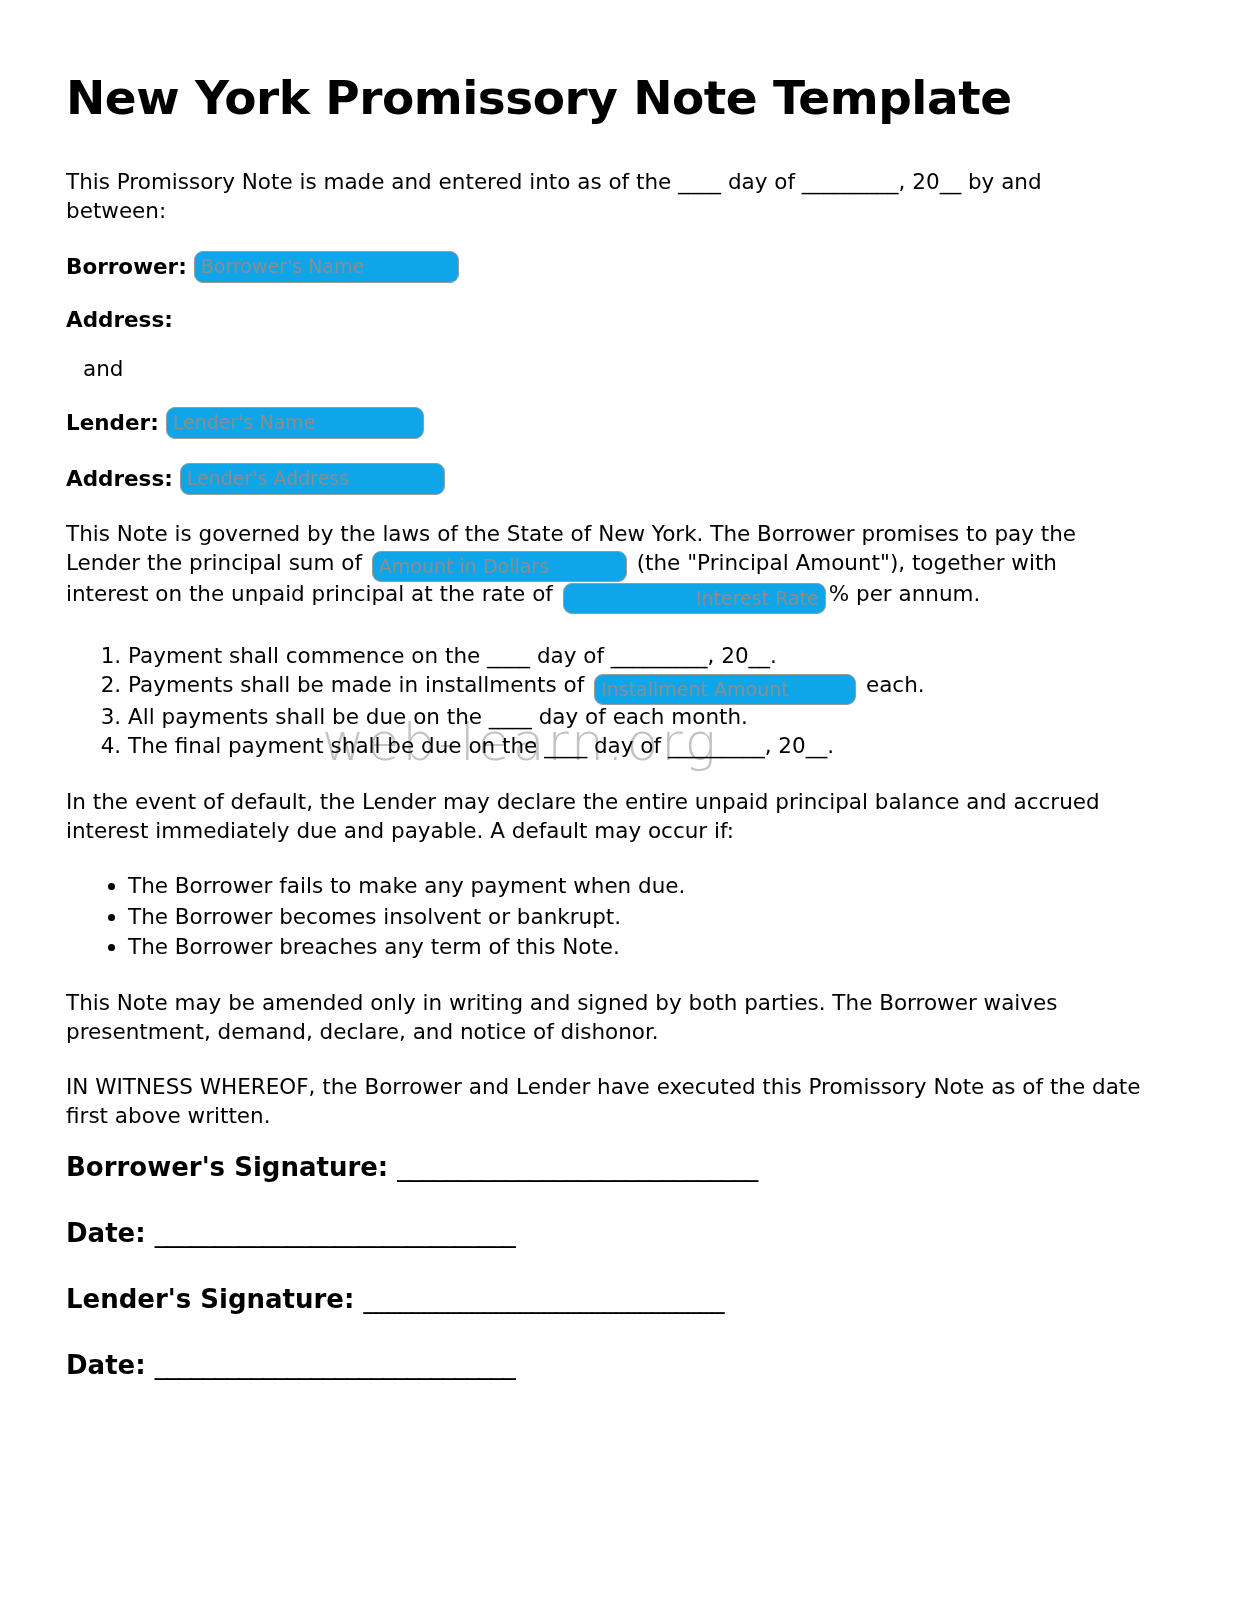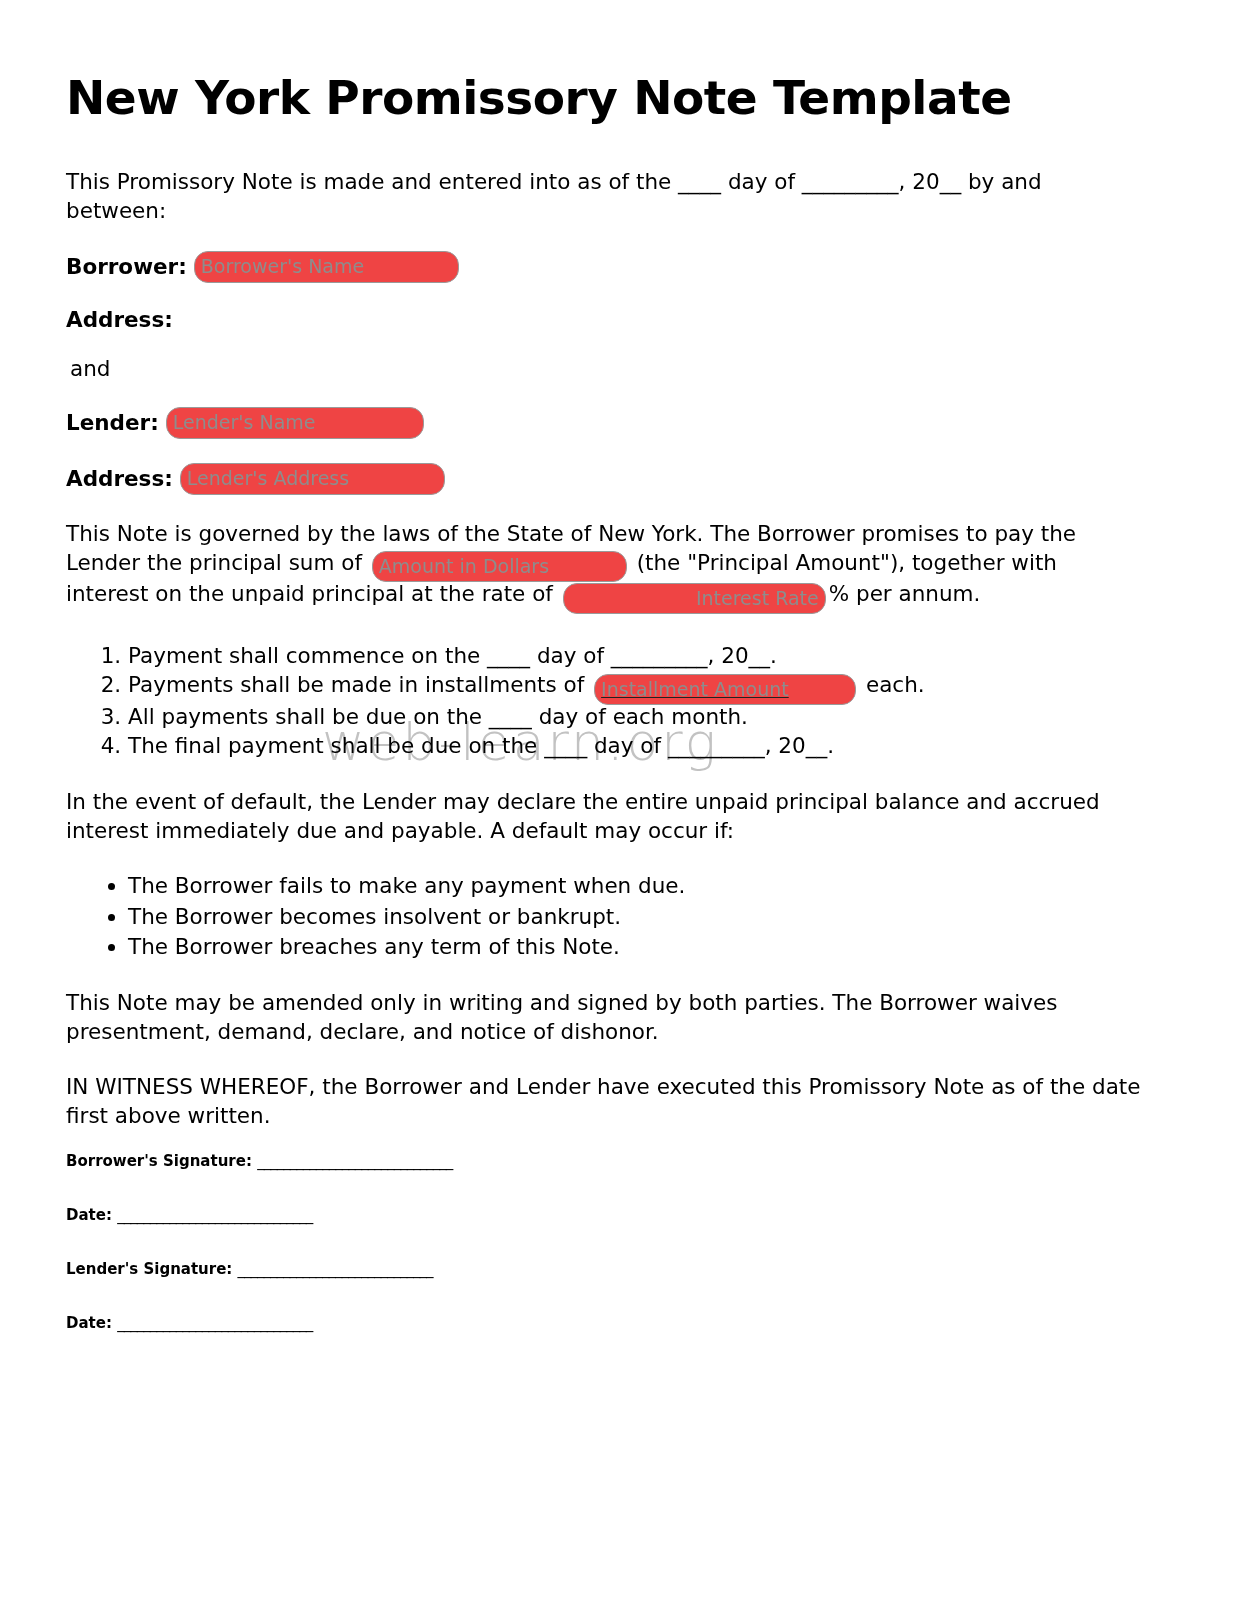--- a/index.html
+++ b/index.html
@@ -43,57 +43,57 @@
     font-weight: bold;
     white-space: nowrap;
     margin-right: 7px;
   }
   input.txt {
     font-family: "DejaVu Sans", "Liberation Sans", sans-serif;
     font-size: 19px;
     color: #222;
     padding: 3px 6px 4px 6px;
     border: 1px solid #9a9a9a;
-    border-radius: 14px;
-    background: #ef4444;
+    border-radius: 9px;
+    background: #0ea5e9;
     box-sizing: border-box;
     outline: none;
     vertical-align: middle;
   }
   input.txt::placeholder { color: #8d8d8d; opacity: 1; }
   .w-borrower-name { width: 265px; height: 32px; }
   .w-borrower-addr { width: 265px; height: 32px; }
   .w-lender-name   { width: 258px; height: 32px; }
   .w-lender-addr   { width: 265px; height: 32px; }
   .w-amount        { width: 255px; height: 31px; }
   .w-rate          { width: 263px; height: 31px; text-align: right; }
-  .w-installment   { width: 262px; height: 31px; text-decoration: underline; }
+  .w-installment   { width: 262px; height: 31px; }
 
   .and-line {
     font-size: 21.5px;
-    margin: 0 0 26px 4px;
+    margin: 0 0 26px 17px;
   }
   .inline-in {
     position: relative;
     top: 3px;
     margin: 0 3px;
   }
   ol.terms, ul.defaults {
     font-size: 21.5px;
     line-height: 1.38;
     margin: 0 0 26px 0;
     padding-left: 62px;
     max-width: 1070px;
   }
   ol.terms li { margin-bottom: 0px; }
   ul.defaults { padding-left: 62px; margin-bottom: 26px; }
   ul.defaults li { margin-bottom: 1px; }
 
   .sig-row {
-    font-size: 15px;
+    font-size: 26px;
     font-weight: bold;
     margin: 0 0 36px 0;
     white-space: nowrap;
   }
   .sig-line {
     font-weight: normal;
     letter-spacing: -1px;
   }
 
   .watermark {

